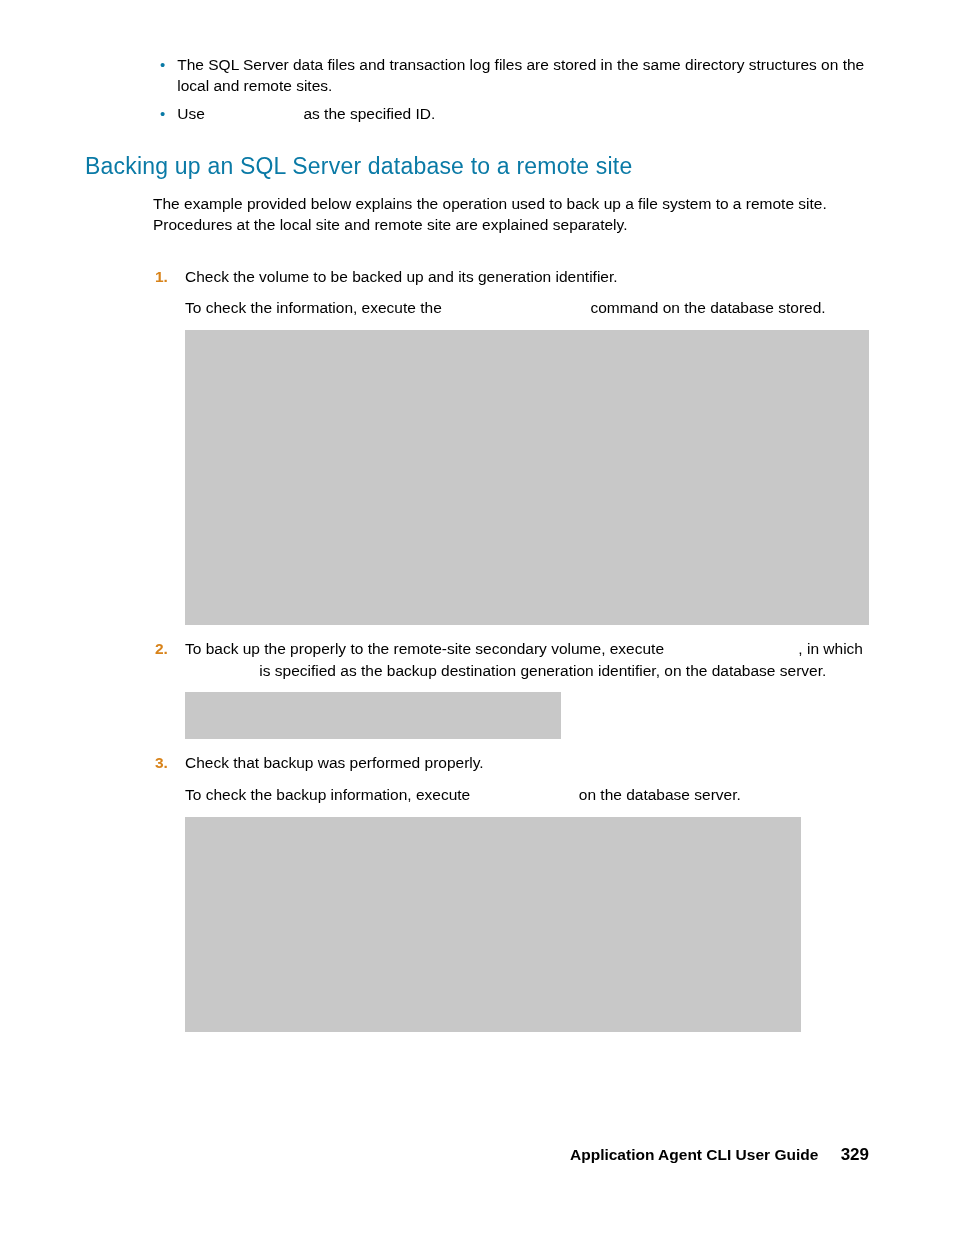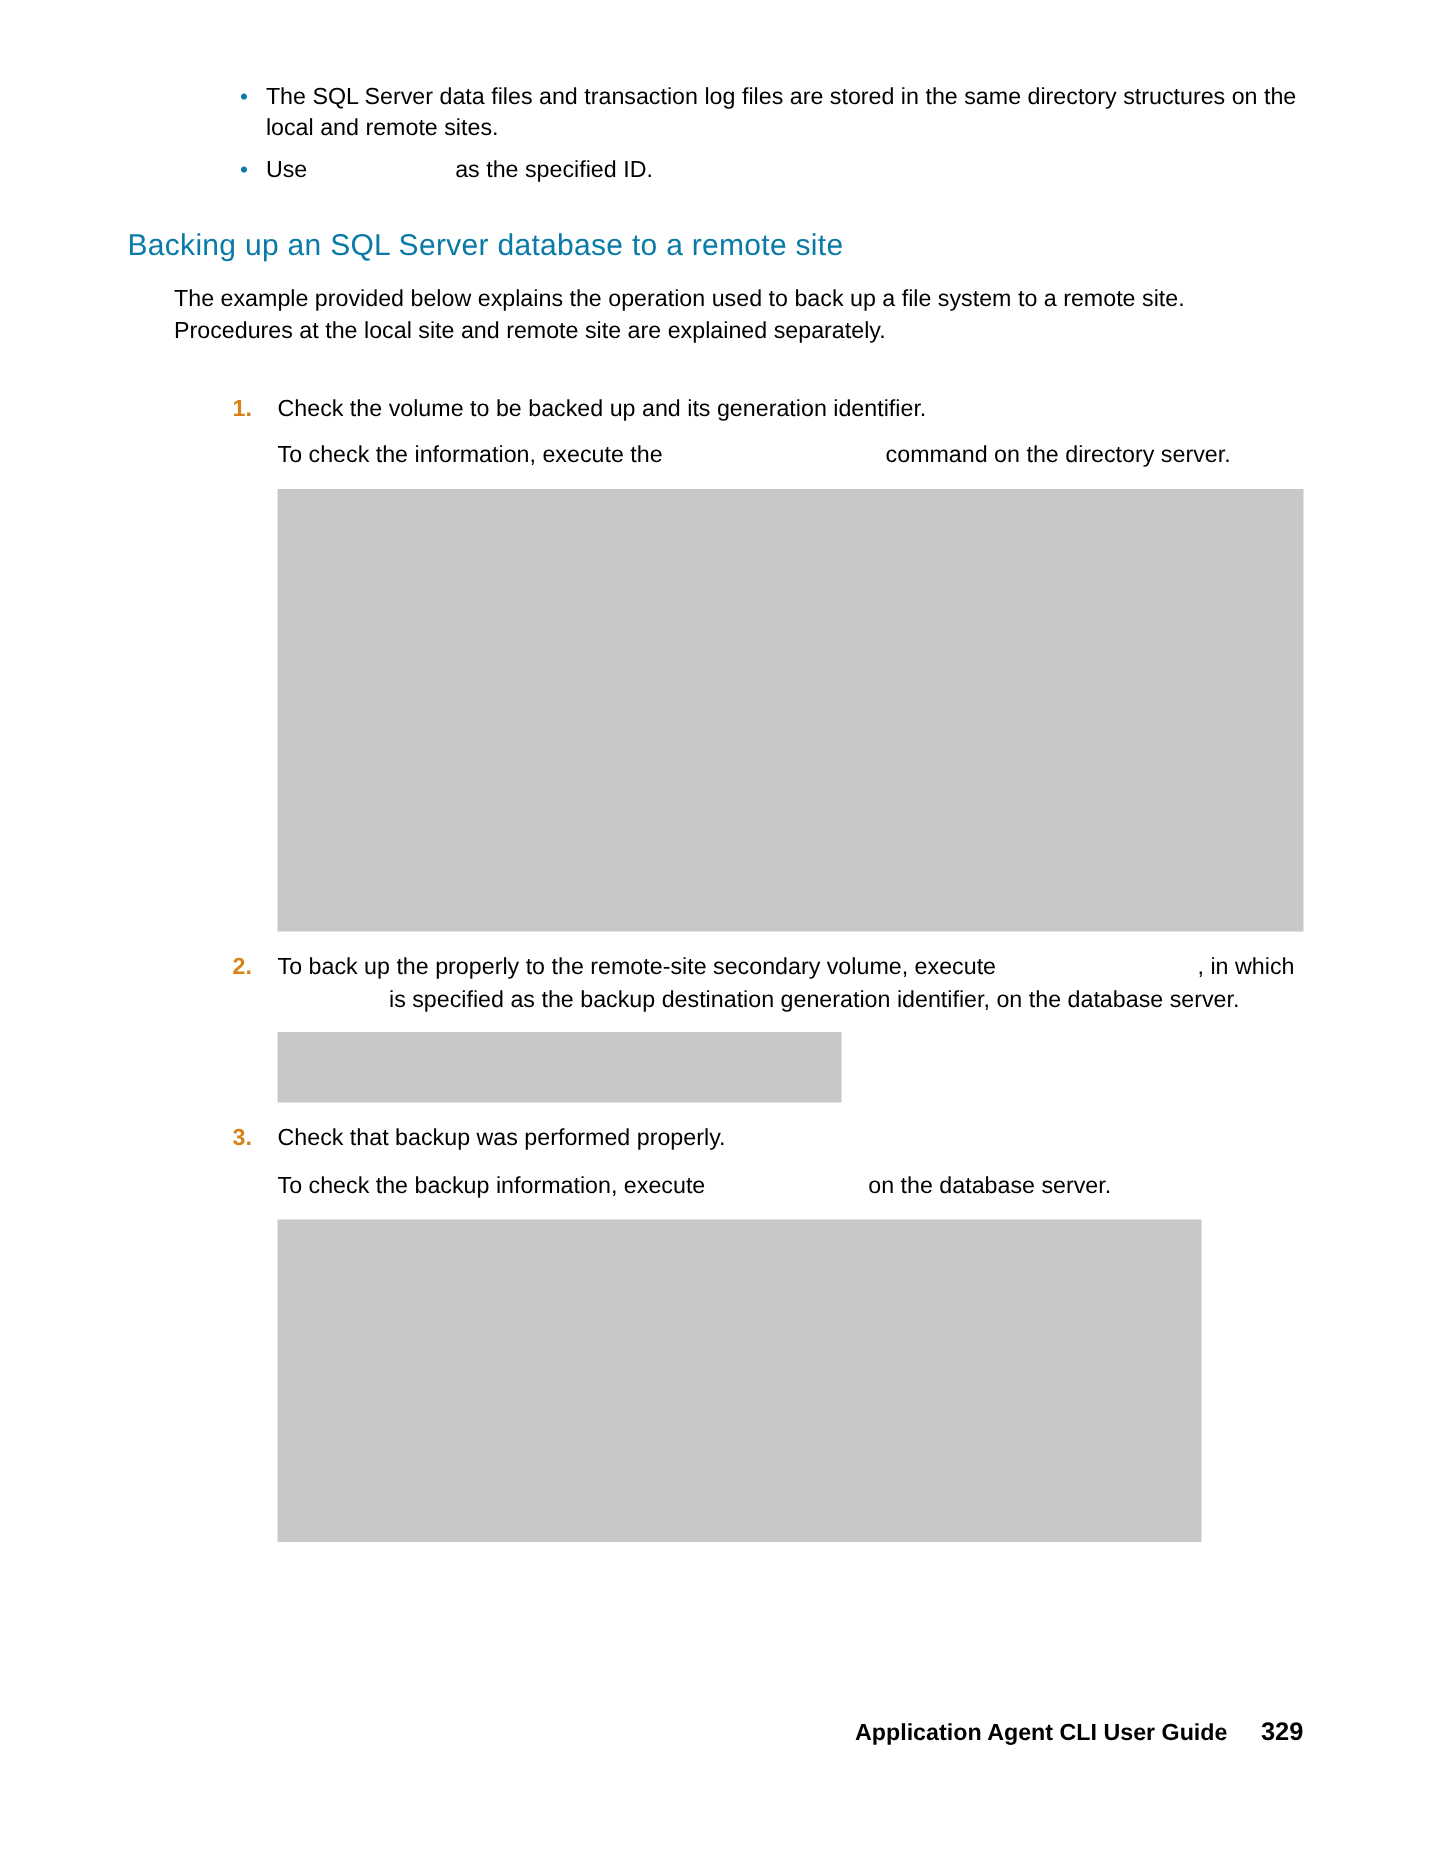--- a/index.html
+++ b/index.html
@@ -12,26 +12,26 @@
     color: #000;
   }
   .page { padding: 55px 85px 0 85px; }
   .bullet-list { margin-left: 75px; margin-bottom: 22px; }
   .bullet-row { display: flex; align-items: flex-start; margin-bottom: 7px; font-size: 15.5px; line-height: 1.35; }
   .bullet-dot { color: #0a7aa6; font-size: 15px; margin-right: 12px; line-height: 1.3; }
   .bullet-text { flex: 1; }
   .h1 {
     font-family: "Helvetica Neue", Arial, sans-serif;
     font-weight: 300;
-    font-size: 20px;
+    font-size: 23px;
     color: #0a7aa6;
     margin: 28px 0 14px 0;
     letter-spacing: 0.2px;
   }
-  .intro { margin-left: 31px; font-size: 15.5px; line-height: 1.35; margin-bottom: 30px; }
+  .intro { margin-left: 68px; font-size: 15.5px; line-height: 1.35; margin-bottom: 30px; }
   .h2 {
     font-family: "Helvetica Neue", Arial, sans-serif;
     font-weight: 300;
     font-size: 19px;
     color: #0a7aa6;
     margin: 22px 0 10px 0;
   }
   .ol { margin-left: 70px; }
   .ol-item { display: flex; align-items: flex-start; font-size: 15.5px; line-height: 1.4; margin-bottom: 0; }
   .ol-num { color: #d8831a; font-weight: bold; width: 30px; flex-shrink: 0; font-size: 15.5px; }
@@ -73,21 +73,21 @@
   <div class="intro">The example provided below explains the operation used to back up a file system to a remote site. Procedures at the local site and remote site are explained separately.</div>
 
 
   <div class="ol">
 
     <div class="ol-item">
       <div class="ol-num">1.</div>
       <div class="ol-body">
         <div class="ol-title">Check the volume to be backed up and its generation identifier.</div>
         <div class="ol-sub">
-          <span>To check the information, execute the </span><span style="display:inline-block;width:140px;"></span><span> command on the directory server.</span>
+          <span>To check the information, execute the </span><span style="display:inline-block;width:140px;"></span><span> command on the database stored.</span>
         </div>
         <div class="code-block-1"></div>
       </div>
     </div>
 
     <div class="ol-item">
       <div class="ol-num">2.</div>
       <div class="ol-body">
         <div class="ol-sub">
           <span>To back up the properly to the remote-site secondary volume, execute </span><span style="display:inline-block;width:130px;"></span><span>, in which </span><span style="display:inline-block;width:70px;"></span><span> is specified as the backup destination generation identifier, on the database server.</span>

